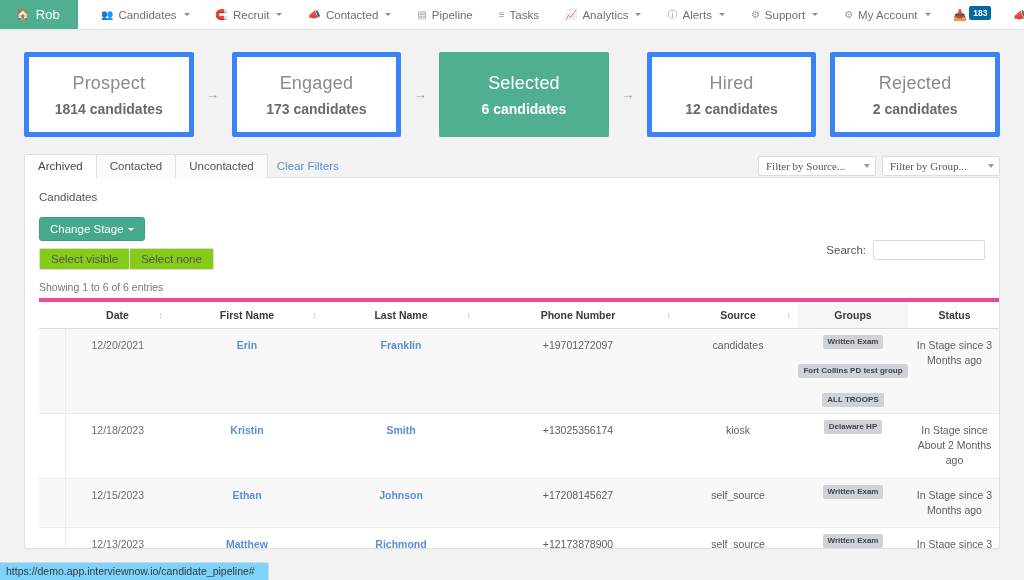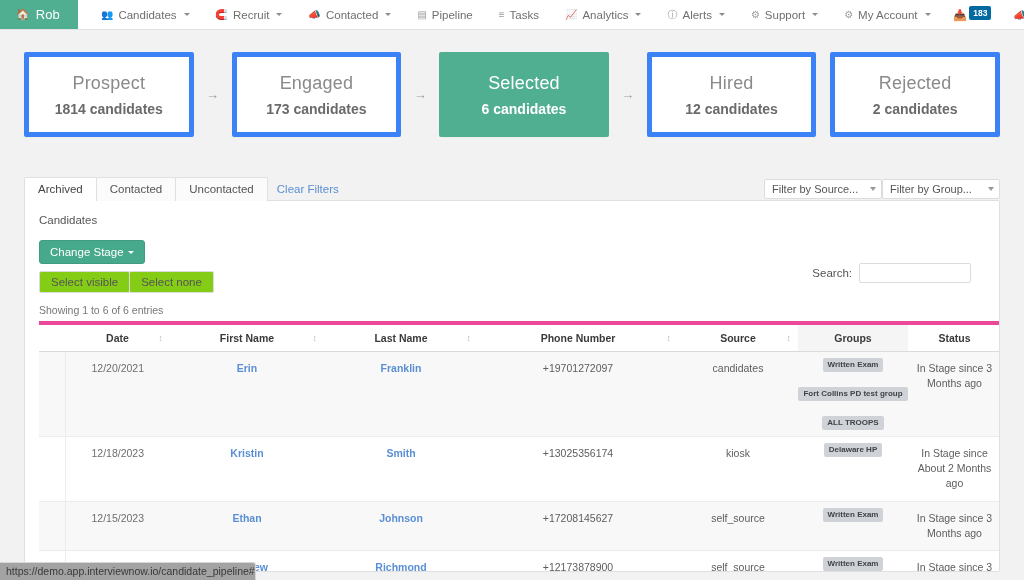--- a/index.html
+++ b/index.html
@@ -140,21 +140,21 @@
     align-items: center;
     justify-content: center;
     color: #9a9a9a;
     font-size: 13px;
     flex: 0 0 38px;
   }
   .stage-gap { flex: 0 0 14px; }
 
   
   .panel-wrap {
-    margin: 40px 24px 0 24px;
+    margin: 17px 24px 0 24px;
     position: relative;
   }
   .tabbar {
     display: flex;
     align-items: flex-end;
     gap: 0;
     position: relative;
     z-index: 3;
   }
   .tab {
@@ -176,22 +176,23 @@
   }
   .clear-filters {
     font-size: 11.5px;
     color: #5b8fd4;
     padding: 5px 10px 6px 10px;
     cursor: pointer;
   }
   .tab-right {
     margin-left: auto;
     display: flex;
-    gap: 0;
+    gap: 6px;
     padding-bottom: 2px;
+    font-family: Liberation Serif, serif;
   }
   .select-box {
     background: #fff;
     border: 1px solid #dcdcdc;
     border-radius: 2px;
     font-size: 11px;
     color: #555;
     width: 118px;
     height: 20px;
     display: flex;
@@ -243,21 +244,21 @@
     border: 1px solid #dcdcdc;
     font-size: 11.5px;
     color: #555;
     padding: 4px 11px;
     cursor: pointer;
     margin-right: -1px;
     border-radius: 2px;
   }
   .search-row {
     position: absolute;
-    right: 28px;
+    right: 14px;
     top: 62px;
     display: flex;
     align-items: center;
     gap: 7px;
   }
   .search-row label { font-size: 11.5px; color: #555; }
   .search-input {
     width: 112px; height: 20px;
     border: 1px solid #dcdcdc;
     border-radius: 2px;
@@ -347,27 +348,27 @@
   col.c-last { width: 154px; }
   col.c-phone { width: 200px; }
   col.c-source { width: 120px; }
   col.c-groups { width: 110px; }
   col.c-status { width: 93px; }
 
   
   .statusbar {
     position: fixed;
     left: 0; bottom: 0;
-    background: #a3a3a3;
+    background: #7dd3fc;
     border: 1px solid #d7d7d7;
     border-left: none; border-bottom: none;
     border-radius: 0 3px 0 0;
     font-size: 10.5px;
     color: #383838;
-    padding: 2px 0 3px 6px;
+    padding: 2px 13px 3px 6px;
     z-index: 50;
     white-space: nowrap;
   }
 </style>
 </head>
 <body>
 
 <div class="navbar">
   <div class="brand">
     <span class="ic">🏠</span>

